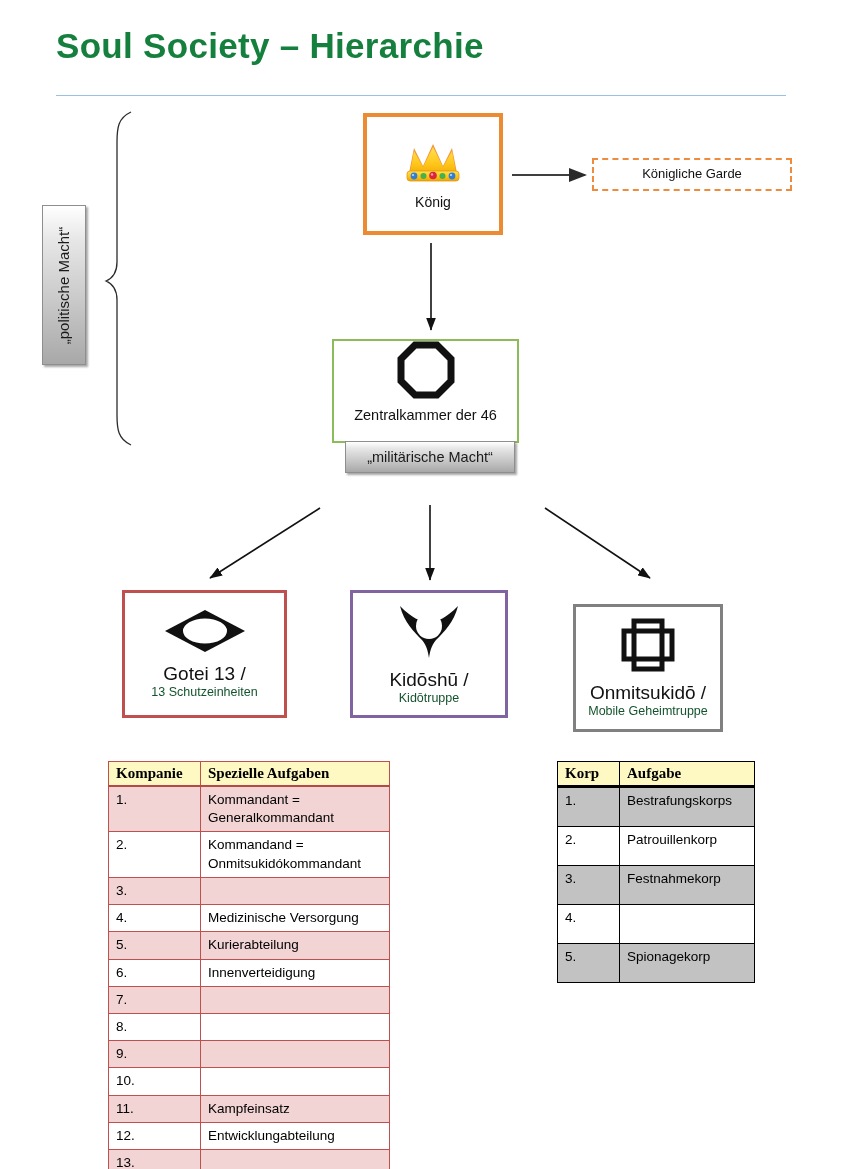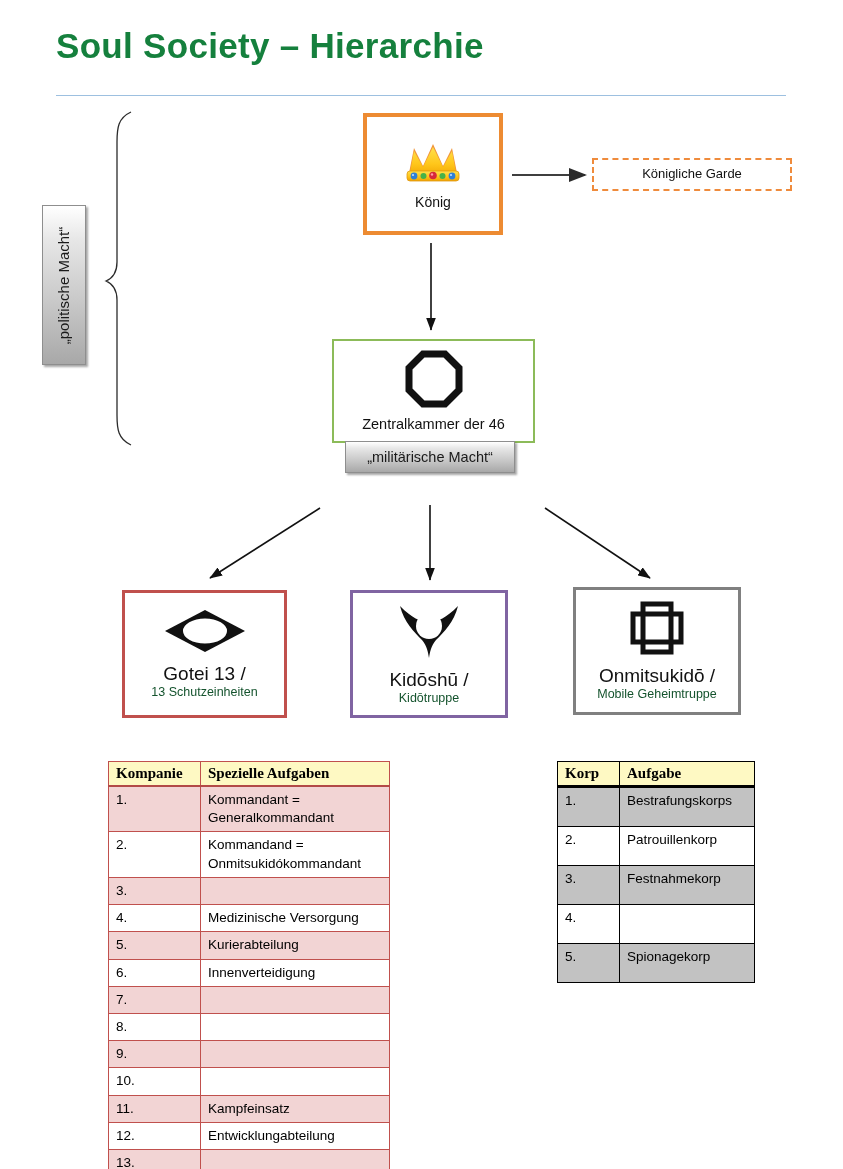--- a/index.html
+++ b/index.html
@@ -83,24 +83,23 @@
     border: 2px dashed #ef8b3c;
     align-items: center;
     justify-content: center;
   }
   #node-garde .label { font-size: 13px; }
 
   
   #node-zentralkammer {
     left: 332px;
     top: 339px;
-    width: 203px;
+    width: 187px;
     height: 104px;
     border: 2.5px solid #8cbb59;
-    justify-content: center;
   }
   #node-zentralkammer .label { font-size: 14.5px; margin-top: 4px; }
 
   
   #node-gotei {
     left: 122px;
     top: 590px;
     width: 165px;
     height: 128px;
     border: 3px solid #c0504d;
@@ -109,22 +108,22 @@
   #node-kidoshu {
     left: 350px;
     top: 590px;
     width: 158px;
     height: 128px;
     border: 3px solid #8064a2;
     justify-content: center;
   }
   #node-onmitsu {
     left: 573px;
-    top: 587px;
-    width: 168px;
+    top: 604px;
+    width: 150px;
     height: 128px;
     border: 3px solid #808080;
     justify-content: center;
   }
   .node .label2 { margin-top: 5px; }
 
   
   .plate {
     position: absolute;
     box-sizing: border-box;

